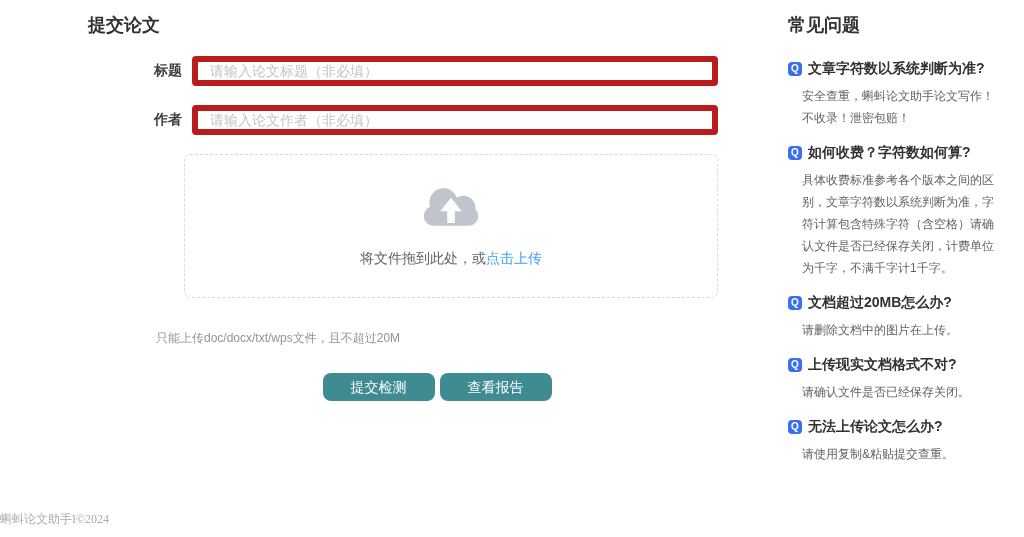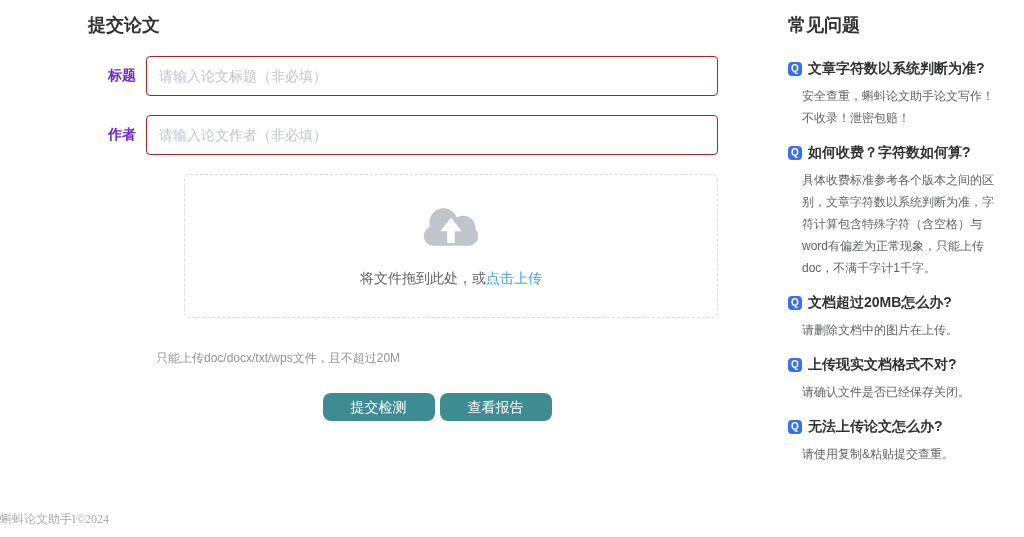--- a/index.html
+++ b/index.html
@@ -11,24 +11,24 @@
   }
   .page { position: relative; width: 1024px; height: 537px; overflow: hidden; background: #fff; }
 
   
   .main { position: absolute; left: 88px; top: 15px; width: 630px; }
   .page-title { font-size: 18px; font-weight: 700; color: #303133; line-height: 21px; margin-bottom: 20px; }
 
   .form-row { display: flex; align-items: center; margin-bottom: 19px; }
   .form-label {
     flex: none; width: 58px; padding-right: 10px;
-    text-align: right; font-size: 14px; font-weight: 700; color: #6d28d9;
+    text-align: right; font-size: 14px; font-weight: 700; color: #404040; margin-left: 46px;
   }
   .text-input {
-    flex: 1; height: 40px; border: 1px solid #b91c1c; border-radius: 4px;
+    flex: 1; height: 30px; border: 6px solid #b91c1c; border-radius: 4px;
     padding: 0 12px; font-size: 14px; color: #606266; outline: none; background: #fff;
     font-family: inherit;
   }
   .text-input::placeholder { color: #c0c4cc; }
 
   .method-row { display: flex; align-items: center; margin-bottom: 22px; }
   .radio-group { flex: 1; display: flex; justify-content: center; gap: 42px; }
   .radio { display: flex; align-items: center; gap: 9px; font-size: 14px; color: #606266; cursor: pointer; }
   .radio-dot {
     width: 14px; height: 14px; border-radius: 50%;
@@ -130,21 +130,21 @@
         <span class="faq-q-text">文章字符数以系统判断为准?</span>
       </div>
       <div class="faq-a">安全查重，蝌蚪论文助手论文写作！不收录！泄密包赔！</div>
     </div>
 
     <div class="faq-item">
       <div class="faq-q">
         <span class="q-icon">Q</span>
         <span class="faq-q-text">如何收费？字符数如何算?</span>
       </div>
-      <div class="faq-a">具体收费标准参考各个版本之间的区别，文章字符数以系统判断为准，字符计算包含特殊字符（含空格）与word有偏差为正常现象，只能上传doc，不满千字计1千字。</div>
+      <div class="faq-a">具体收费标准参考各个版本之间的区别，文章字符数以系统判断为准，字符计算包含特殊字符（含空格）请确认文件是否已经保存关闭，计费单位为千字，不满千字计1千字。</div>
     </div>
 
     <div class="faq-item">
       <div class="faq-q">
         <span class="q-icon">Q</span>
         <span class="faq-q-text">文档超过20MB怎么办?</span>
       </div>
       <div class="faq-a">请删除文档中的图片在上传。</div>
     </div>
 

